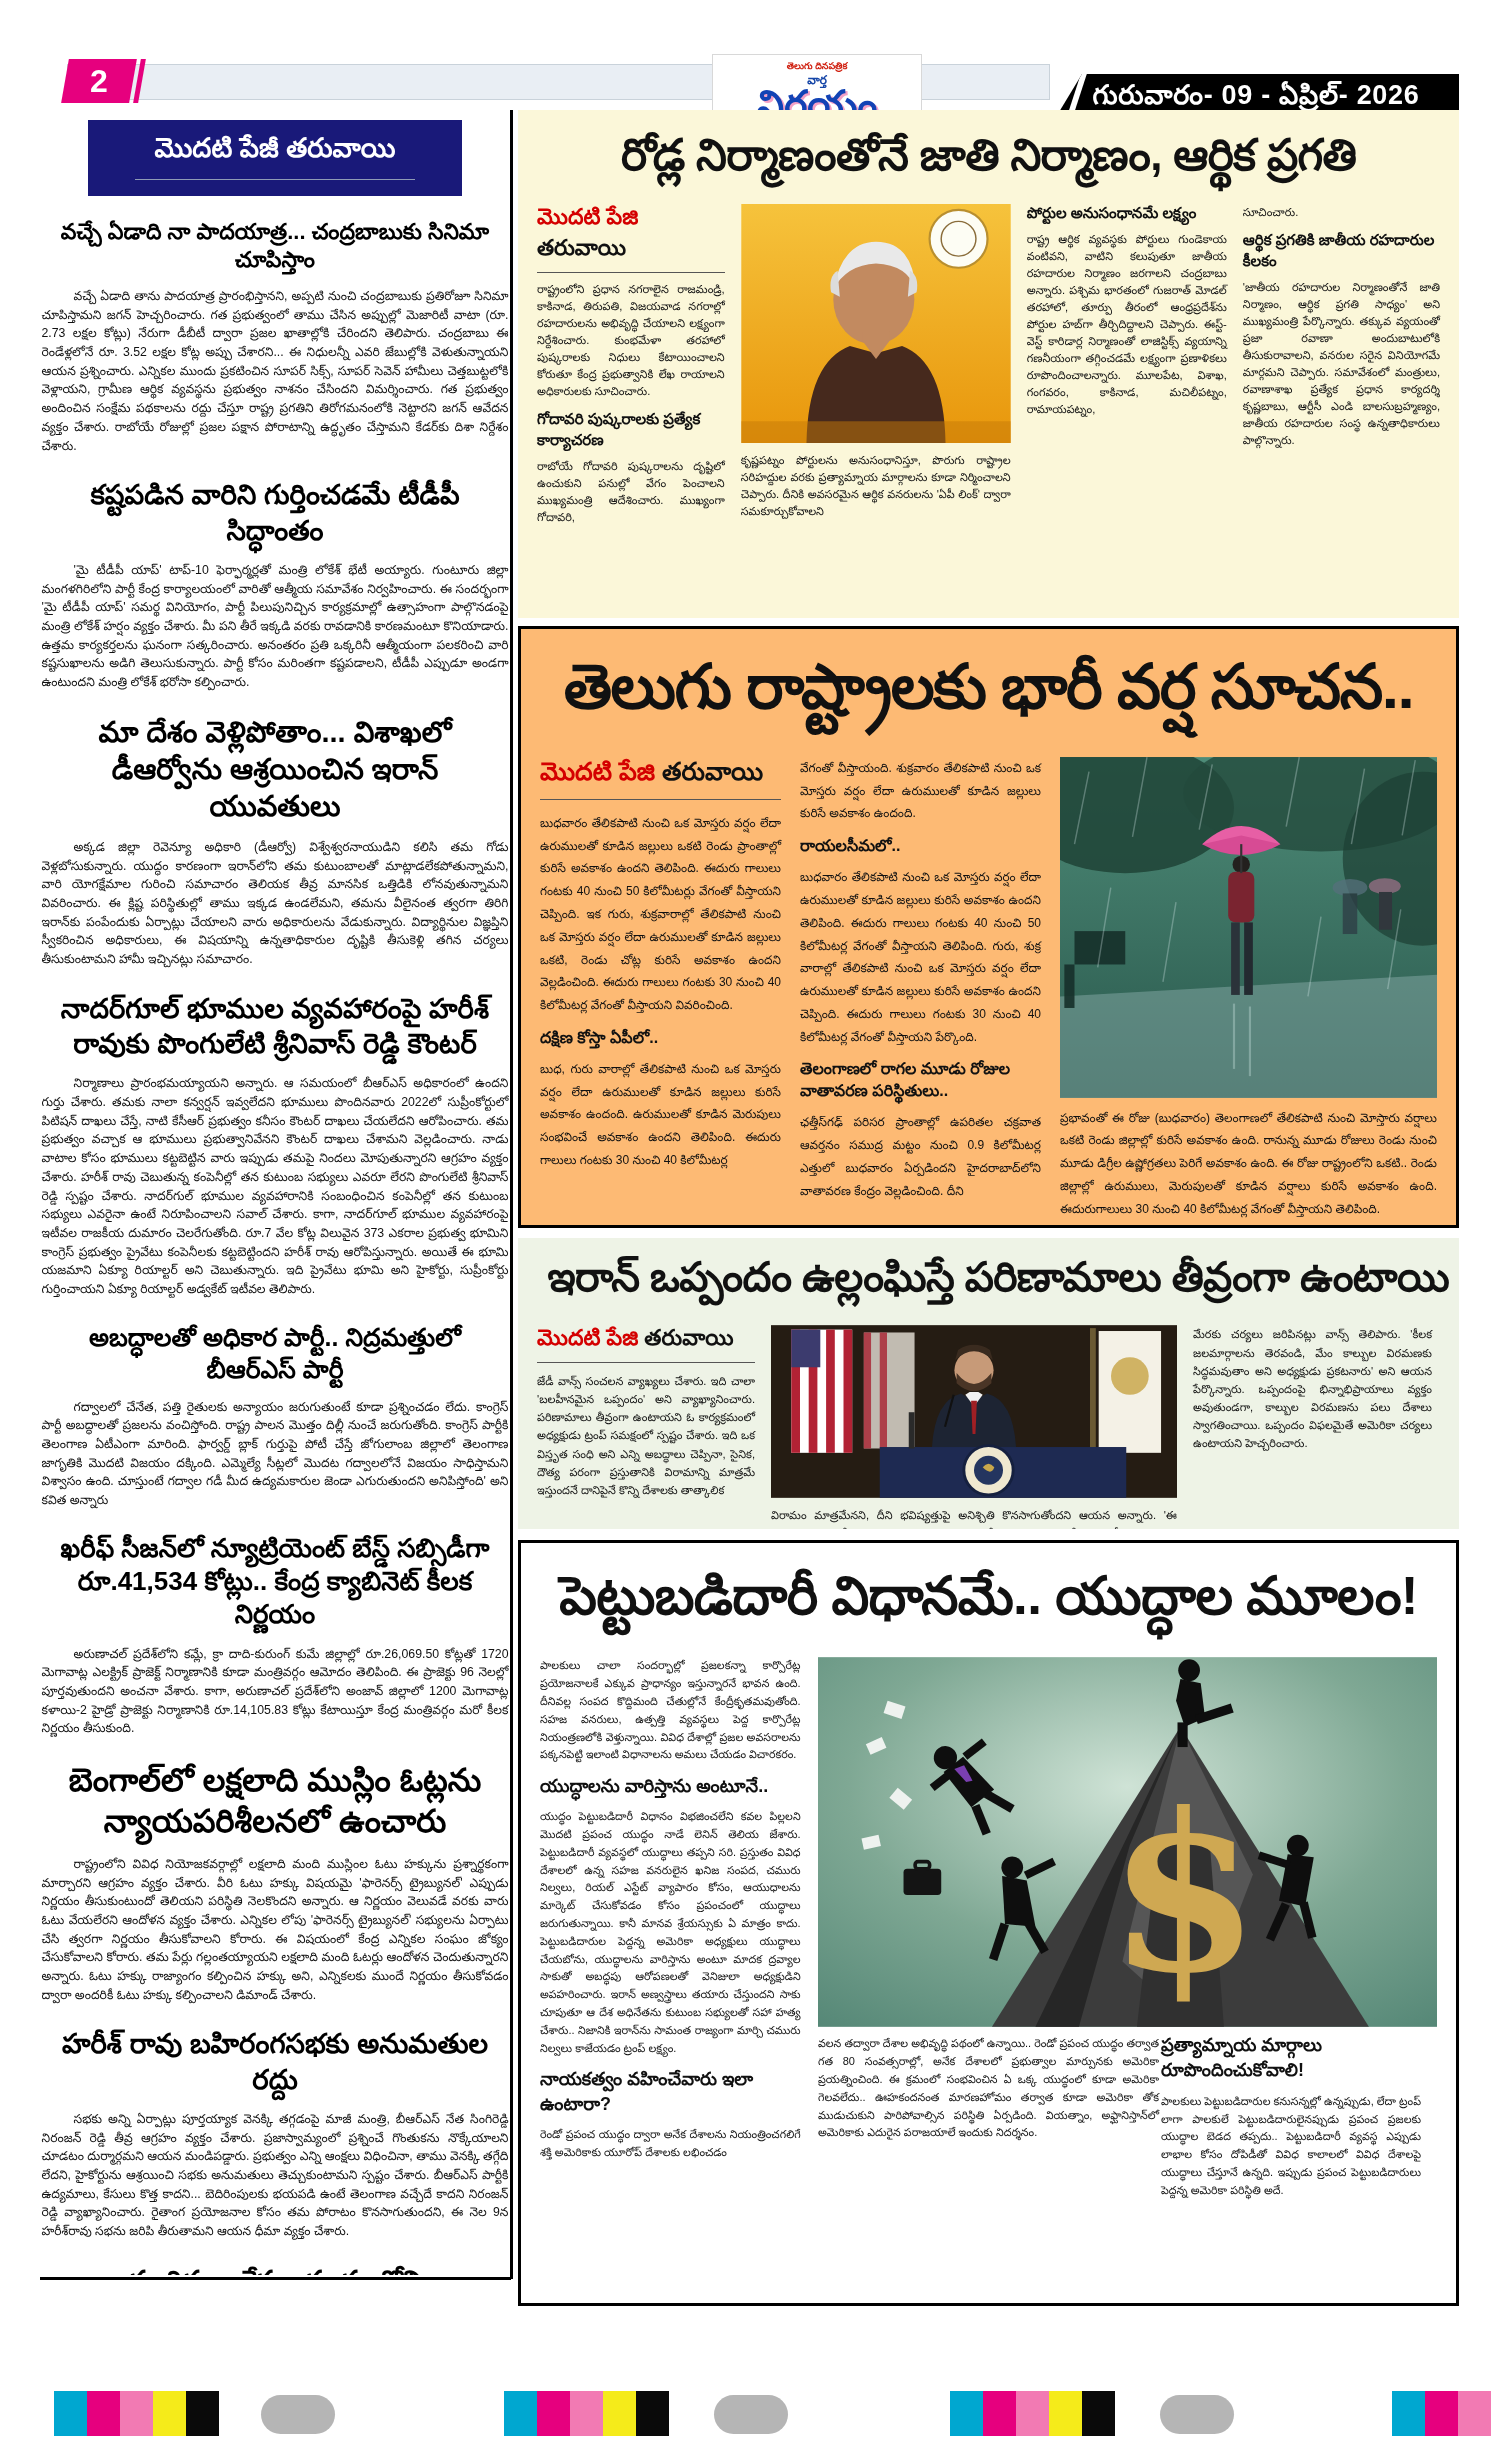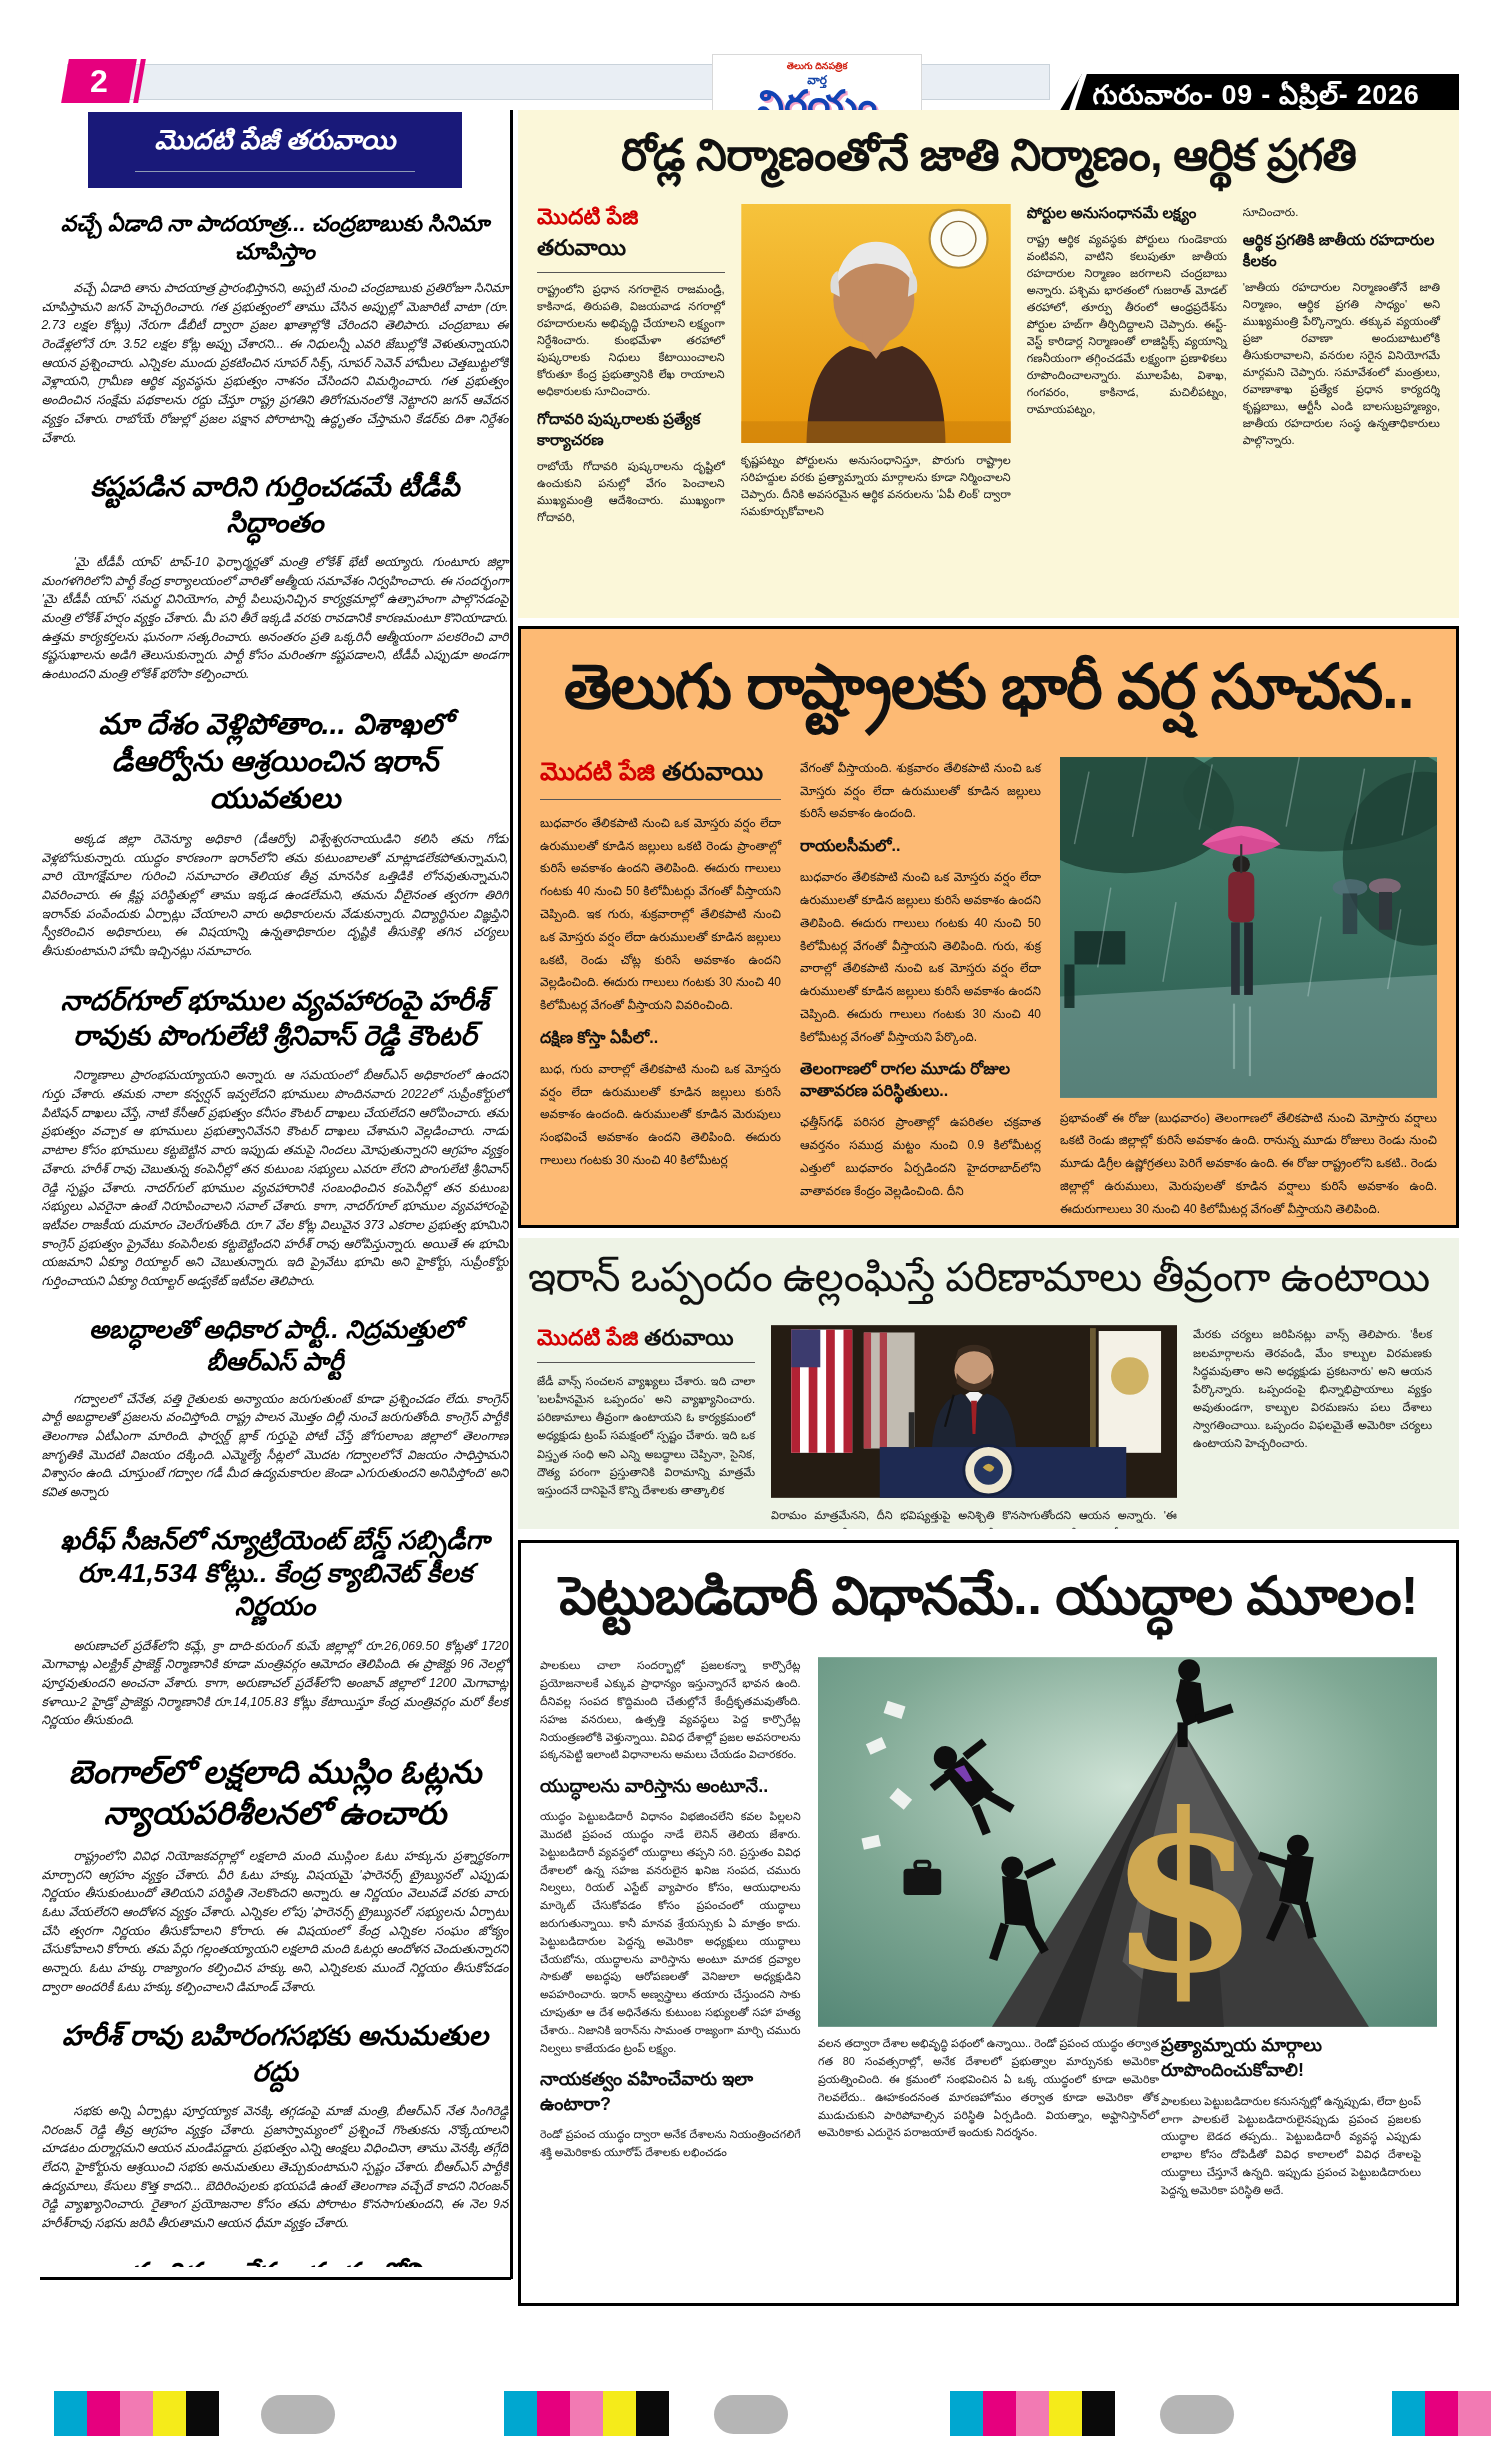--- a/index.html
+++ b/index.html
@@ -21,21 +21,21 @@
             text-shadow:2.2px 2.2px 0 #f3a0c6;}
   .mh-ribbon{position:absolute;bottom:3.6px;right:7.3px;width:87px;height:11px;background:#e6007e;}
   .dateband{position:absolute;left:1053px;top:74px;width:406px;height:48px;background:#000000;
             clip-path:polygon(29px 0,100% 0,100% 100%,0 100%);
             display:flex;align-items:center;justify-content:center;}
   .dateband:before{content:"";position:absolute;left:20px;top:0;width:5.8px;height:100%;
             background:#fff;transform:skewX(-18deg);}
   .dateband b{color:#fff;font-size:27px;font-weight:800;letter-spacing:0.7px;}
 
   
-  .leftcol{position:absolute;left:40px;top:102px;width:470px;height:2165px;overflow:hidden;font-style:italic;}
+  .leftcol{position:absolute;left:40px;top:110px;width:470px;height:2165px;overflow:hidden;}
   .contbox{margin:10px 48px 22px;background:#191979;padding:13px 4.4px 16px;text-align:center;}
   .contbox span{display:inline-block;color:#fff;font-size:27px;font-weight:700;
                 padding:0 19px 8.7px;border-bottom:1.5px solid #8f9bb5;}
   .lc-h{text-align:center;font-weight:800;color:#000;margin:22px 2.9px 13px;line-height:1.28;}
   .h30{font-size:22px}.h34{font-size:25px}.h36{font-size:26px}
   .h38{font-size:27.6px}.h40{font-size:29px}.h44{font-size:32px}
   .lc-b{font-size:12.3px;line-height:1.52;text-align:justify;margin:0 1.5px 8.7px;text-indent:32px;}
   .hline{position:absolute;left:40px;top:2277px;width:471px;height:2.9px;background:#000;}
   .vrule{position:absolute;left:510px;top:110px;width:2.9px;height:2169px;background:#000;}
 
@@ -53,21 +53,21 @@
 
   .weatherbox{position:absolute;left:518px;top:626px;width:941px;height:602px;background:#fdba74;
               border:3.6px solid #000;box-sizing:border-box;overflow:hidden;}
   .w-h{font-size:62px;font-weight:800;text-align:center;margin:22px 5.8px 16px;letter-spacing:-1.5px;}
   .wb{font-size:12px;line-height:1.9;text-align:justify;}
   .w-sub{font-size:16px;font-weight:800;margin:11.6px 0 7.3px;}
   .w-lab{font-size:25px;font-weight:800;border-bottom:1.5px solid #555;padding-bottom:7.3px;margin-bottom:11.6px;}
 
   .iranbox{position:absolute;left:518px;top:1238px;width:941px;height:291px;
            background:#eef3e6;overflow:hidden;}
-  .i-h{font-size:41px;font-weight:400;text-align:left;margin:16px 10px 11.6px;letter-spacing:-0.7px;}
+  .i-h{font-size:41px;font-weight:700;text-align:right;margin:16px 10px 11.6px;letter-spacing:-0.7px;}
   .ib{font-size:11.2px;line-height:1.62;text-align:justify;}
   .i-lab{font-size:22px;font-weight:800;border-bottom:1.5px solid #555;padding-bottom:5.8px;margin-bottom:8.7px;}
 
   .warbox{position:absolute;left:518px;top:1540px;width:941px;height:766px;background:#fff;
           border:3.6px solid #000;box-sizing:border-box;overflow:hidden;}
   .war-h{font-size:53px;font-weight:800;text-align:center;margin:22px 8.7px 14.5px;letter-spacing:-0.7px;}
   .wrb{font-size:11px;line-height:1.62;text-align:justify;}
   .war-sub{font-size:18px;font-weight:800;margin:11.6px 0 7.3px;}
 
   

